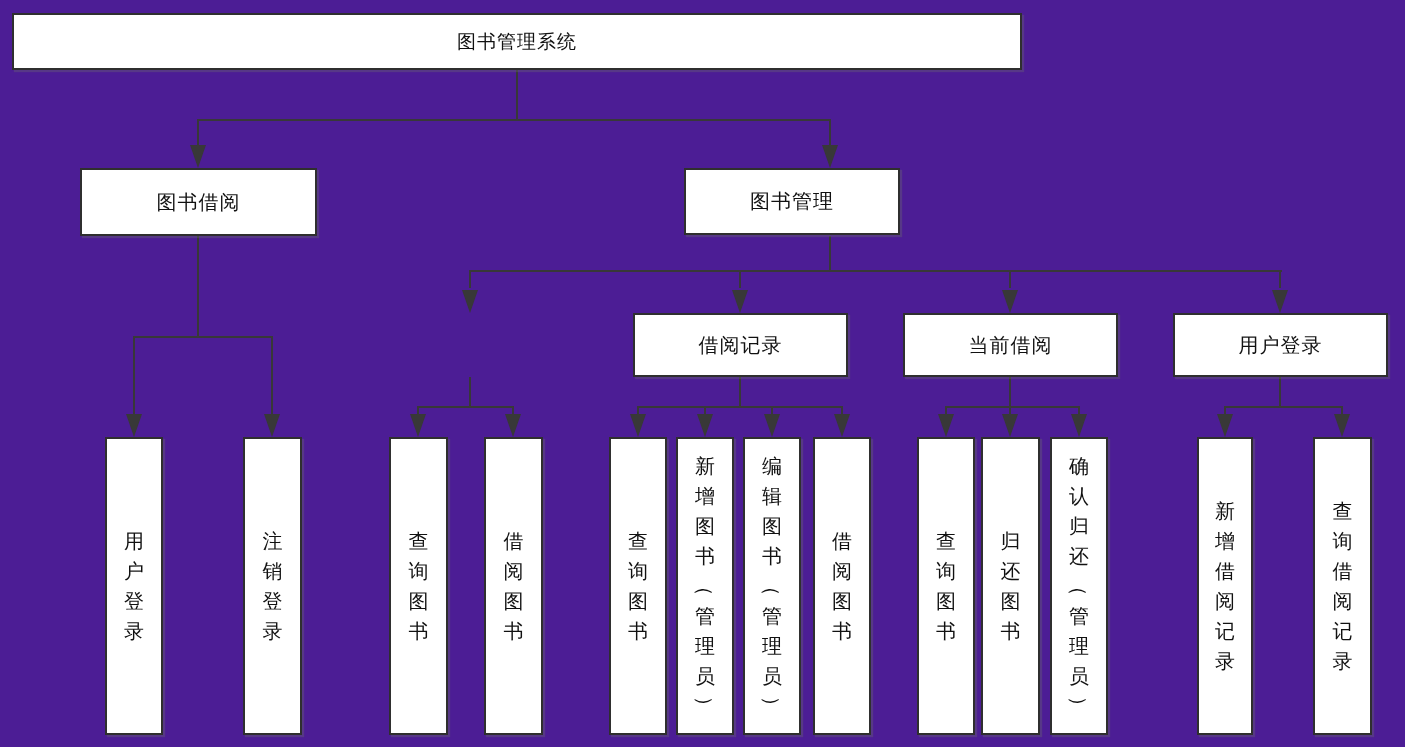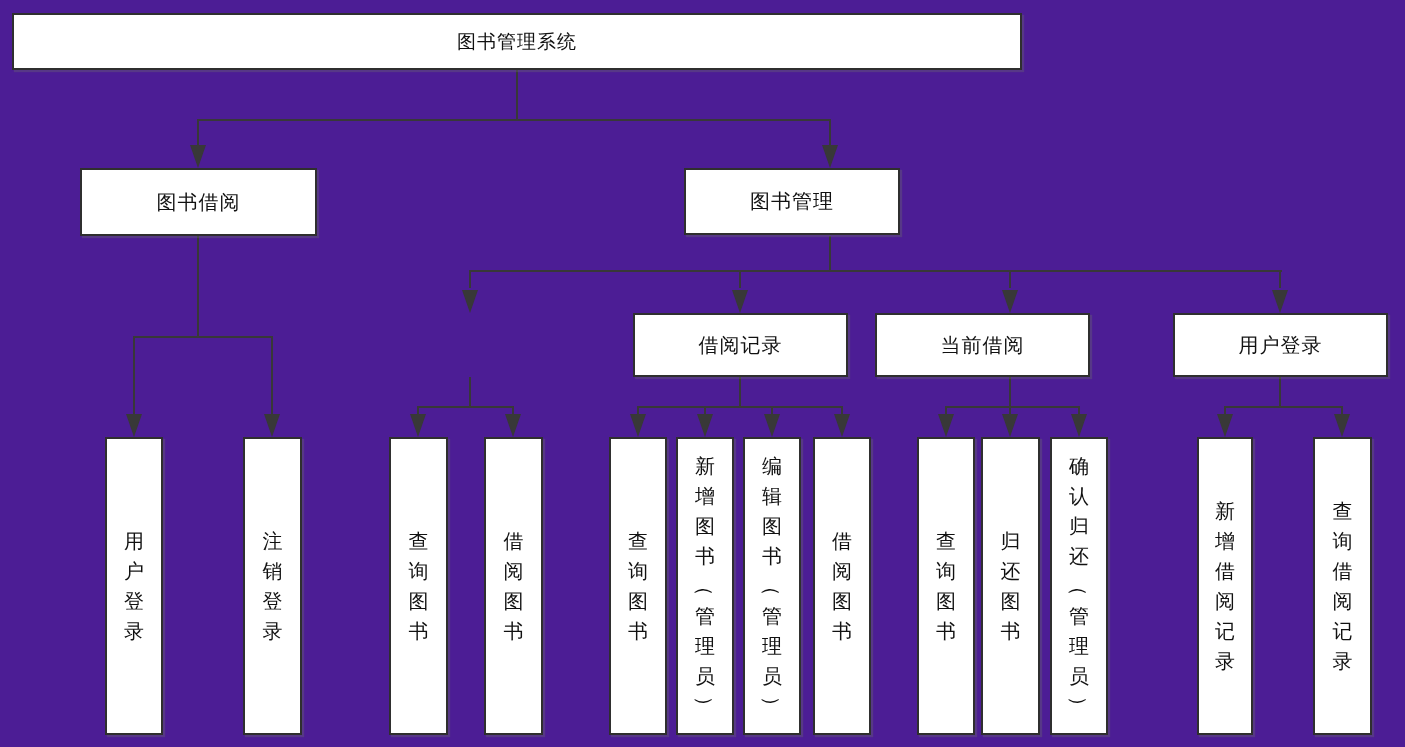--- a/index.html
+++ b/index.html
@@ -110,21 +110,21 @@
   <div class="arrow" style="left:1217px;top:414px"></div>
   <div class="vline" style="left:1341px;top:408px;height:6px"></div>
   <div class="arrow" style="left:1334px;top:414px"></div>
 
   <div class="node root" style="left:12px;top:13px;width:1010px;height:57px">图书管理系统</div>
 
   <div class="node" style="left:80px;top:168px;width:237px;height:68px">图书借阅</div>
   <div class="node" style="left:684px;top:168px;width:216px;height:67px">图书管理</div>
 
   <div class="node" style="left:633px;top:313px;width:215px;height:64px">借阅记录</div>
-  <div class="node" style="left:875px;top:313px;width:215px;height:64px">当前借阅</div>
+  <div class="node" style="left:903px;top:313px;width:215px;height:64px">当前借阅</div>
   <div class="node" style="left:1173px;top:313px;width:215px;height:64px">用户登录</div>
 
   <div class="node vnode" style="left:105px;top:437px;width:58px;height:298px">
       <span>用</span>
       <span>户</span>
       <span>登</span>
       <span>录</span>
     </div>
   <div class="node vnode" style="left:243px;top:437px;width:59px;height:298px">
       <span>注</span>

